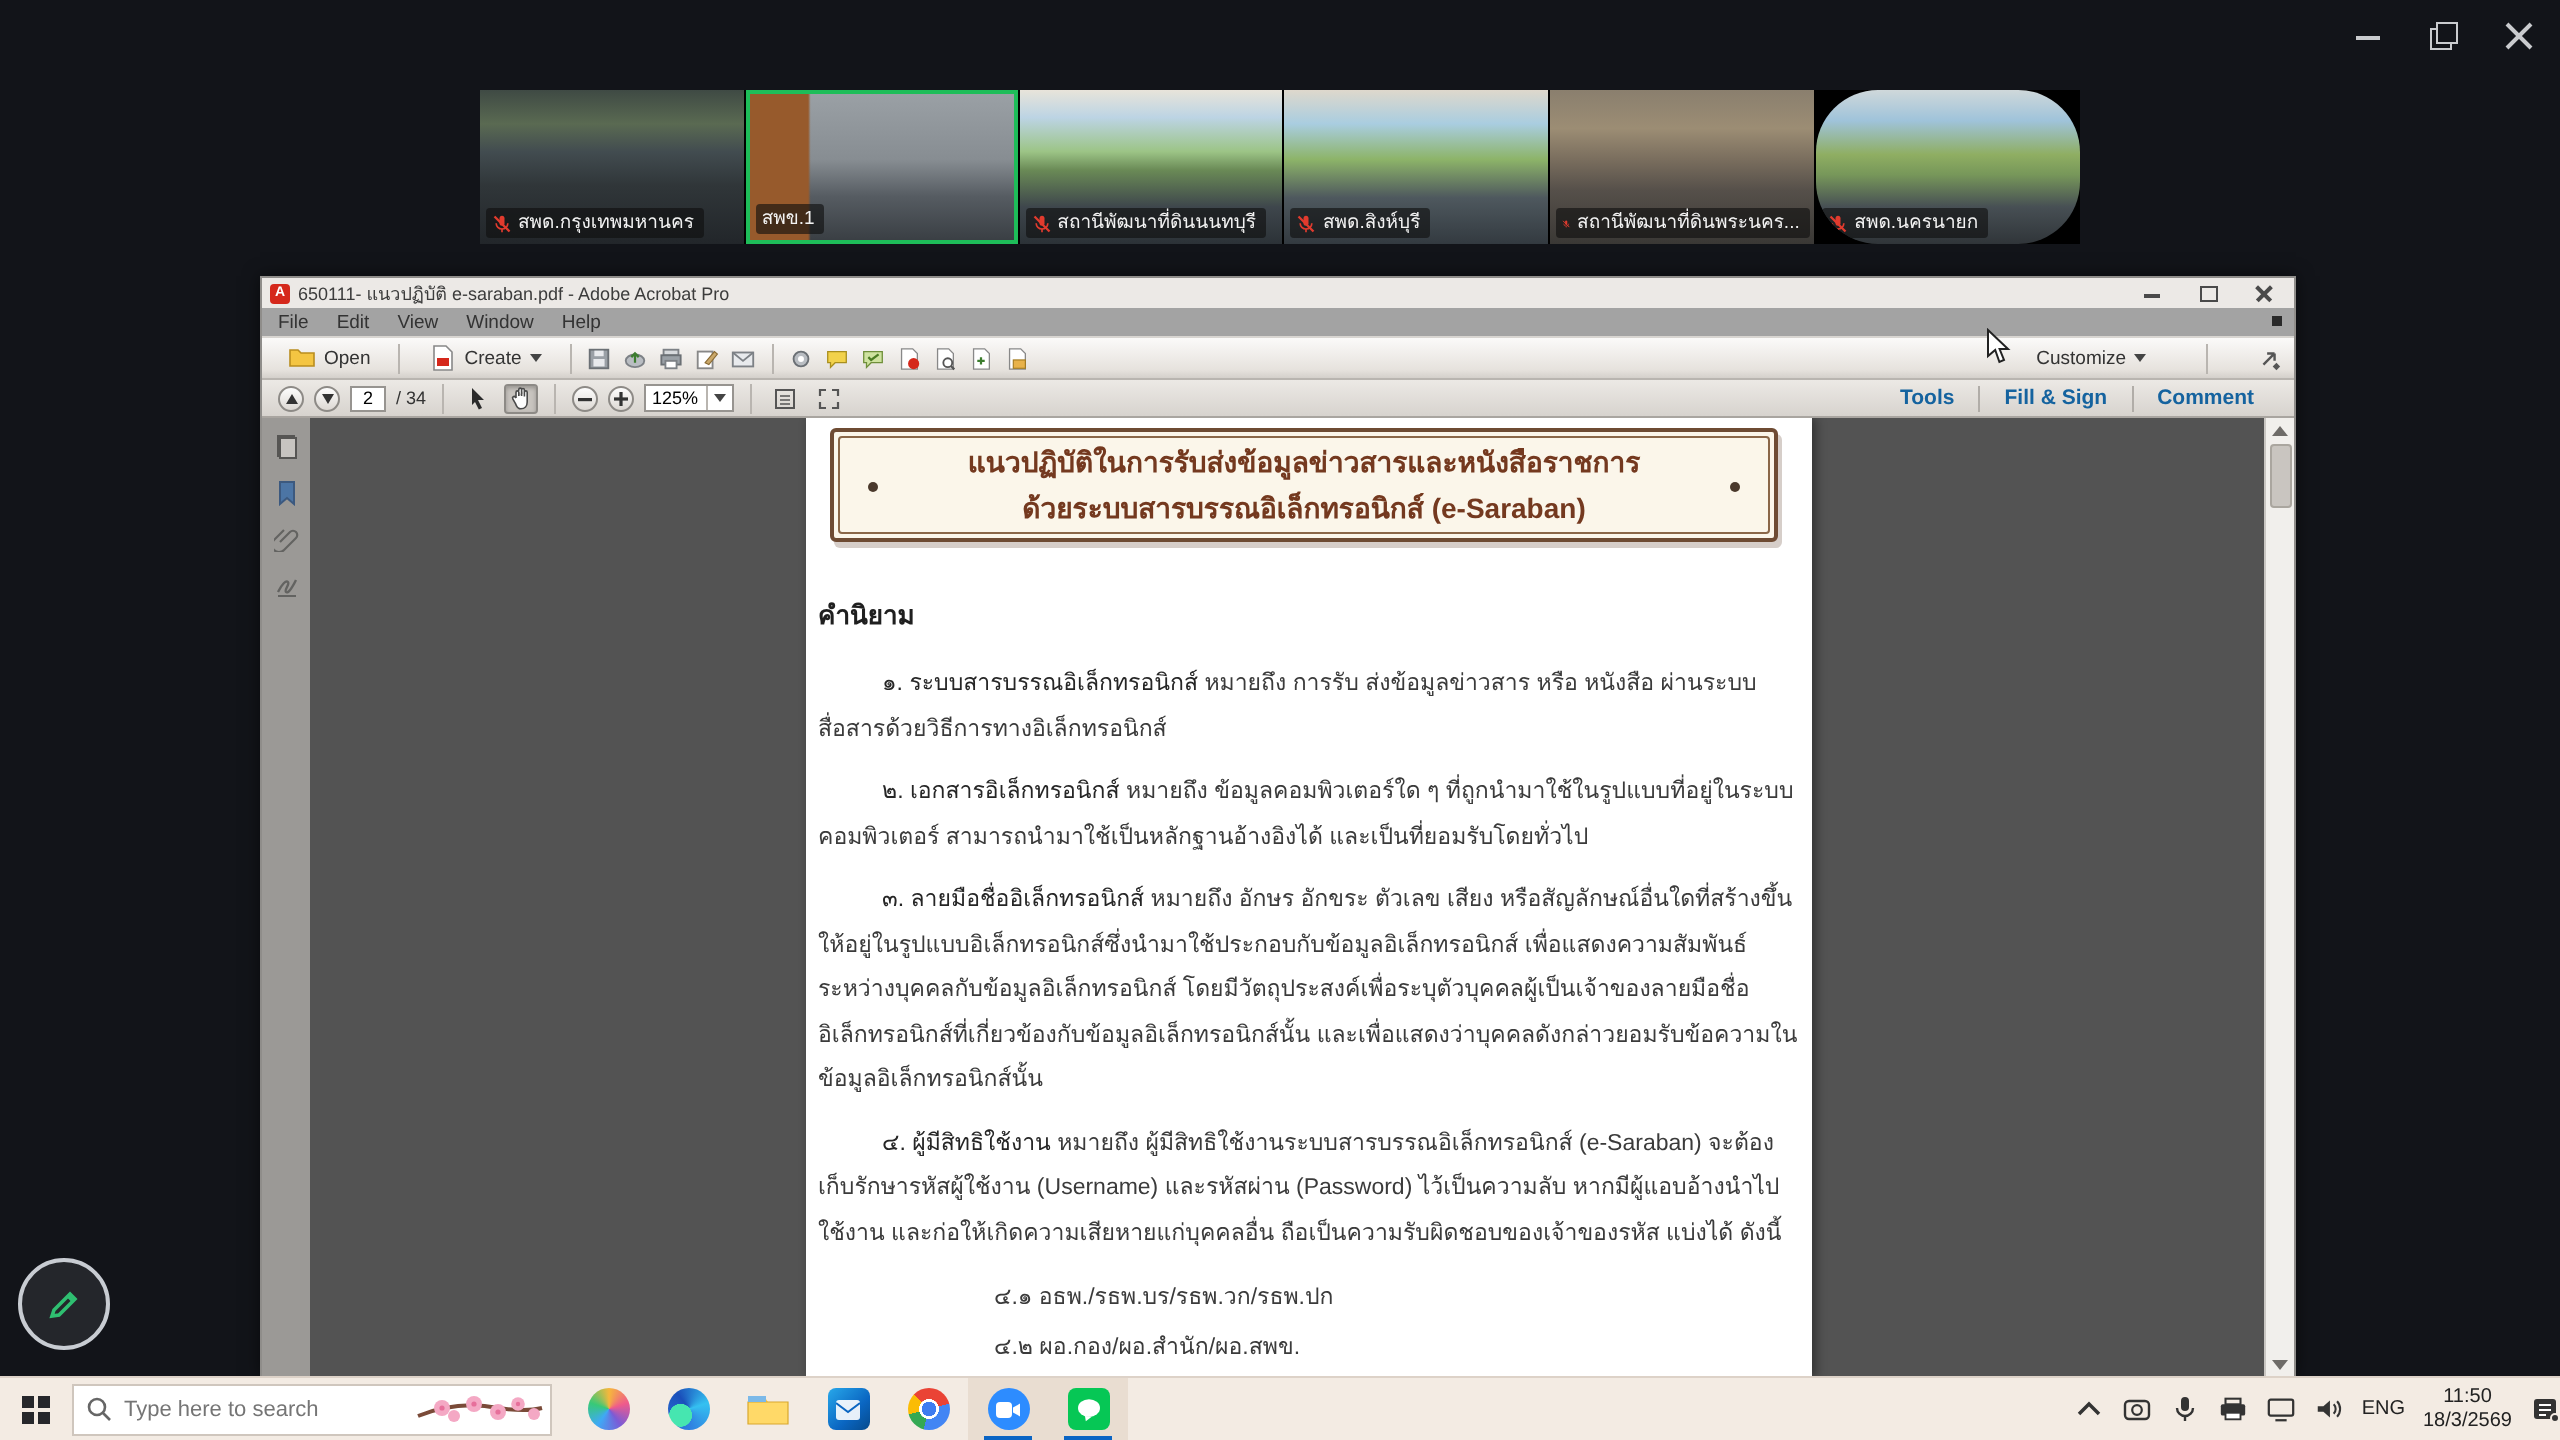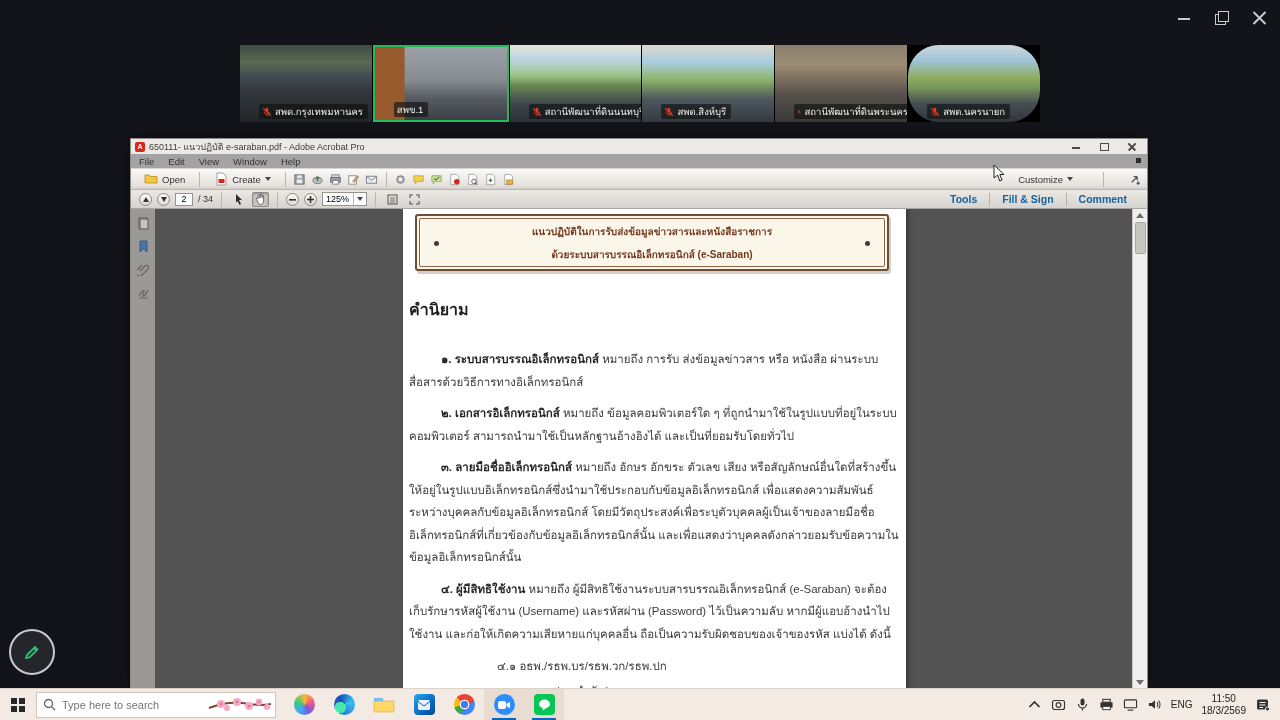--- a/index.html
+++ b/index.html
@@ -14,21 +14,21 @@
   .zrest::before { content:""; position:absolute; left:1px; top:4px; width:9px; height:9px; border:1.5px solid #c9cbce; }
   .zrest::after { content:""; position:absolute; left:4px; top:1px; width:9px; height:9px; border:1.5px solid #c9cbce; background:#121419; }
   .zclose::before,.zclose::after { content:""; position:absolute; left:-1px; top:7px; width:17px; height:2px; background:#c9cbce; }
   .zclose::before { transform:rotate(45deg);} .zclose::after { transform:rotate(-45deg);}
 
   
   #video-strip { left:240px; top:45px; width:800px; height:77px; display:flex; background:#000; }
   .vtile { position:relative; flex:1 1 0; margin-right:1px; overflow:hidden; }
   .vtile:last-child { margin-right:0; }
   .vtile.active { border:2px solid #1ebd59; }
-  .vlabel { position:absolute; left:19px; bottom:3px; display:flex; align-items:center; gap:3px;
+  .vlabel { position:absolute; left:3px; bottom:3px; display:flex; align-items:center; gap:3px;
             background:rgba(15,15,15,.62); color:#f2f2f2; font-size:9.5px; line-height:13px;
             padding:1px 5px 1px 3px; border-radius:2px; max-width:96%; white-space:nowrap; overflow:hidden; }
   .t1 { background:linear-gradient(180deg,#3f4a44 0%,#5a6a52 22%,#424c50 40%,#303639 62%,#22262a 100%); }
   .t2 { background:linear-gradient(90deg,#975a2c 0%,#975a2c 22%,rgba(0,0,0,0) 23%),
                   linear-gradient(180deg,#9aa0a5 0%,#878d92 45%,#565c62 70%,#3a3f44 100%); }
   .t3 { background:linear-gradient(180deg,#e8e4da 0%,#bcd4e4 18%,#9cc486 40%,#6a8a56 52%,#3e464c 76%,#2c3237 100%); }
   .t4 { background:linear-gradient(180deg,#ded8cc 0%,#a9cde0 22%,#8db469 45%,#4e585e 70%,#333a40 100%); }
   .t5 { background:linear-gradient(180deg,#8a7f6e 0%,#9c8d74 25%,#7a6e5e 45%,#56504a 65%,#3a3835 100%); }
   .t6 { background:linear-gradient(180deg,#cfd8da 0%,#9fc3da 20%,#8fae62 42%,#77975a 55%,#474f54 76%,#303539 100%);border-radius:31px; }
 
@@ -87,28 +87,28 @@
   #sc-down { bottom:4px; border-top:5px solid #6e6b68; }
   #sc-thumb { position:absolute; left:2px; top:13px; width:11px; height:32px; background:#c9c5c0; border:1px solid #aaa69f; border-radius:2px; }
 
   
   #pdf-page { position:absolute; left:248px; top:0; width:503px; height:480px; background:#fff;
               box-shadow:2px 0 5px rgba(0,0,0,.4); }
   #doc-banner { position:absolute; left:12px; top:5px; width:474px; height:57px; background:#fbf6ea;
                 border:2px solid #6e4b33; border-radius:3px; box-shadow:2px 3px 0 rgba(90,60,40,.25);
                 display:flex; flex-direction:column; align-items:center; justify-content:center; }
   #doc-banner::after { content:""; position:absolute; inset:2px; border:1px solid #8a6748; border-radius:2px; pointer-events:none; }
-  .banner-line { font-size:10px; font-weight:bold; color:#74391f; line-height:23px; }
+  .banner-line { font-size:14px; font-weight:bold; color:#74391f; line-height:23px; }
   .banner-dot { position:absolute; top:25px; width:5px; height:5px; border-radius:50%; background:#4a392c; }
   #dot-l { left:17px; } #dot-r { right:17px; }
 
   #doc-text { position:absolute; left:6px; top:88px; width:492px; font-size:11.5px; color:#3b3b3b; }
-  #doc-heading { font-size:16px; font-weight:bold; color:#1f1f1f; margin-bottom:26px; }
+  #doc-heading { font-size:13px; font-weight:bold; color:#1f1f1f; margin-bottom:13px; }
   .doc-p { text-indent:32px; line-height:22.5px; margin-bottom:9px; text-align:left; }
-  .doc-lead { font-weight:bold; color:#262626; }
+  .doc-lead { font-weight:normal; color:#262626; }
   .doc-item { padding-left:88px; line-height:24.5px; }
 
   
   #cursor { left:993px; top:164px; }
 
   
   #fab { left:9px; top:629px; width:46px; height:46px; border-radius:50%; background:#24262b;
          border:2px solid #c8ccd2; display:flex; align-items:center; justify-content:center; }
 
   
@@ -129,21 +129,21 @@
   .ic-copilot { border-radius:50%; background:conic-gradient(#f6b73c,#ef5a8c,#7b5bd6,#3fa9f5,#37c championat);
                 background:conic-gradient(#f6b73c,#ef5a8c,#7b5bd6,#3fa9f5,#37c978,#f6b73c); }
   .ic-edge { border-radius:50%; background:radial-gradient(circle at 30% 65%,#46e6b0 0 28%,rgba(0,0,0,0) 29%),
              conic-gradient(from 180deg,#2f7fe0,#1a4fba 40%,#35c1f1 70%,#2f7fe0); }
   .ic-chrome { border-radius:50%;
       background:radial-gradient(circle,#3e7cf0 0 24%,#fff 25% 33%,rgba(0,0,0,0) 34%),
                  conic-gradient(from -45deg,#ea4335 0 120deg,#4285f4 120deg 240deg,#34a853 240deg 300deg,#fbbc05 300deg 360deg); }
   .ic-zoom { border-radius:50%; background:#2d8cff; display:flex; align-items:center; justify-content:center; }
   .ic-line { background:#06c755; display:flex; align-items:center; justify-content:center; }
   .ic-outlook { background:linear-gradient(135deg,#28a8ea 0%,#0a66c2 60%,#064a8c 100%); display:flex; align-items:center; justify-content:center; }
-  #tray { margin-left:auto; display:flex; align-items:center; gap:9px; padding-right:10px; }
+  #tray { margin-left:auto; display:flex; align-items:center; gap:9px; }
   .tray-ico { width:15px; height:15px; display:flex; align-items:center; justify-content:center; }
   #tray-lang { font-size:10px; color:#222; }
   #tray-clock { text-align:center; font-size:10px; color:#222; line-height:12px; }
 </style>
 </head>
 <body>
 
 <div id="zoom-controls" class="abs">
   <div class="zctl zmin"></div>
   <div class="zctl zrest"></div>

